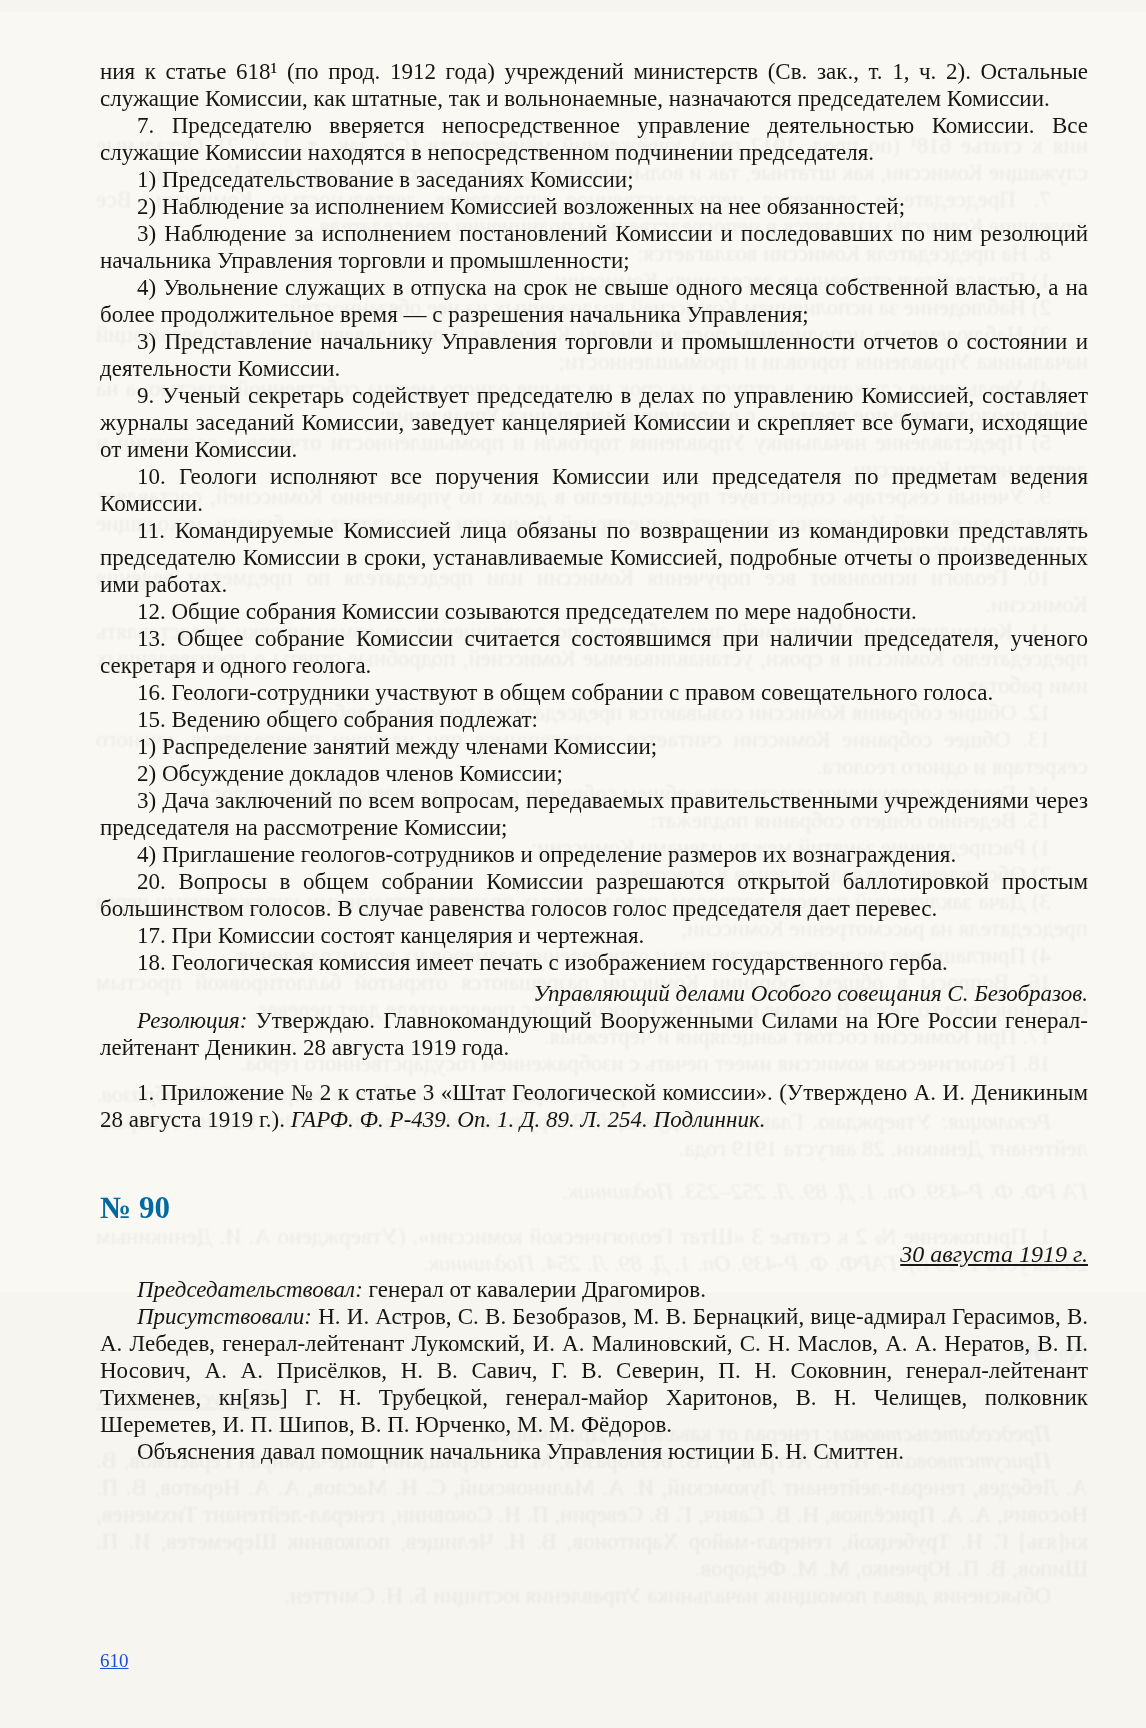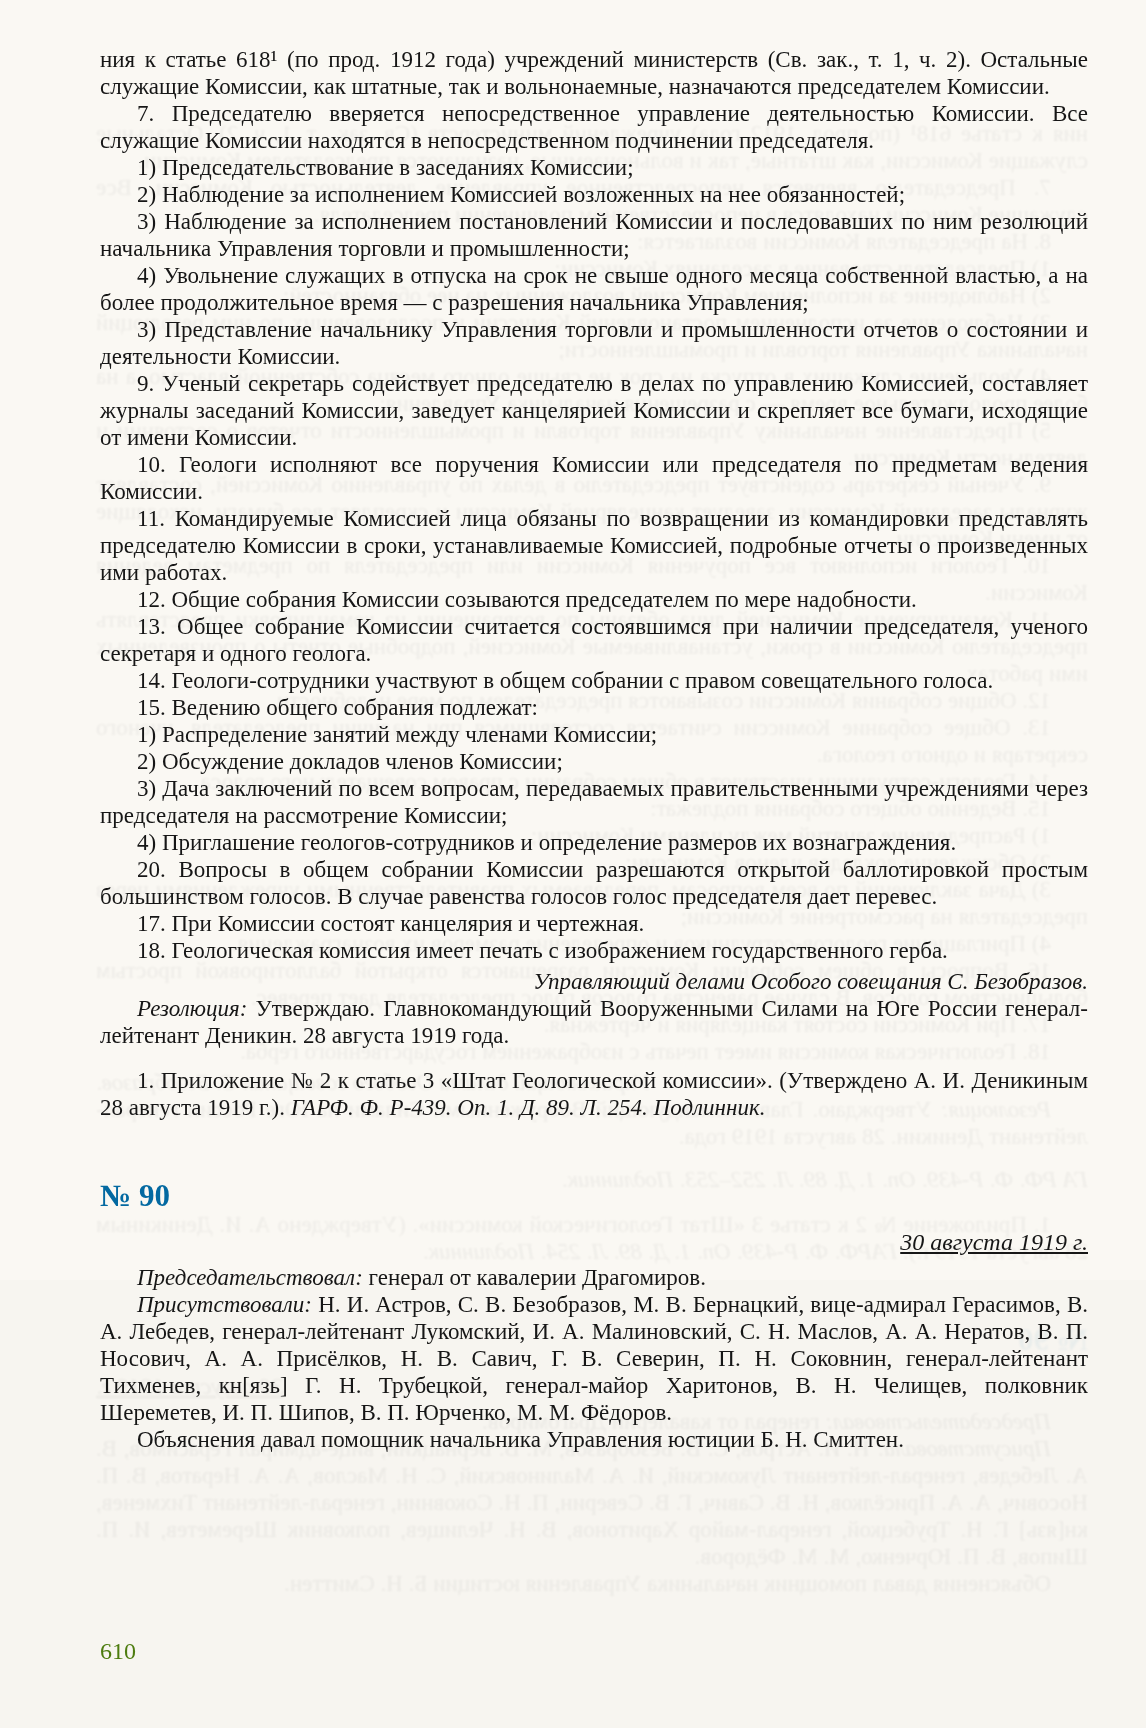--- a/index.html
+++ b/index.html
@@ -9,20 +9,21 @@
     height: 1728px;
     background: #f7f5f0;
     overflow: hidden;
     font-family: "Liberation Serif", serif;
   }
   .sheet {
     position: relative;
     width: 1146px;
     height: 1280px;
     background: #faf8f3;
+    margin-top: 12px;
   }
   
   .ghost {
     position: absolute;
     left: 96px;
     top: 120px;
     width: 992px;
     transform: scaleX(-1);
     opacity: 0.055;
     filter: blur(1px);
@@ -79,23 +80,24 @@
     font-style: italic;
     margin-top: 16px;
     font-size: 24px;
     text-decoration: underline;
   }
   .proto { margin-top: 8px; }
   .page-number {
     position: absolute;
     left: 100px;
     top: 1638px;
-    font-size: 24px;
-    color: #4d7c0f;
+    font-size: 19px;
+    color: #1d4ed8;
     z-index: 1;
+    text-decoration: underline;
   }
 </style>
 </head>
 <body>
 
 <div class="sheet">
 
   <div class="ghost" id="ghost" aria-hidden="true">
       <div class="content">
 
@@ -162,21 +164,21 @@
     <p class="body">1) Председательствование в заседаниях Комиссии;</p>
     <p class="body">2) Наблюдение за исполнением Комиссией возложенных на нее обязанностей;</p>
     <p class="body">3) Наблюдение за исполнением постановлений Комиссии и последовавших по ним резолюций начальника Управления торговли и промышленности;</p>
     <p class="body">4) Увольнение служащих в отпуска на срок не свыше одного месяца собственной властью, а на более продолжительное время — с разрешения начальника Управления;</p>
     <p class="body">3) Представление начальнику Управления торговли и промышленности отчетов о состоянии и деятельности Комиссии.</p>
     <p class="body">9. Ученый секретарь содействует председателю в делах по управлению Комиссией, составляет журналы заседаний Комиссии, заведует канцелярией Комиссии и скрепляет все бумаги, исходящие от имени Комиссии.</p>
     <p class="body">10. Геологи исполняют все поручения Комиссии или председателя по предметам ведения Комиссии.</p>
     <p class="body">11. Командируемые Комиссией лица обязаны по возвращении из командировки представлять председателю Комиссии в сроки, устанавливаемые Комиссией, подробные отчеты о произведенных ими работах.</p>
     <p class="body">12. Общие собрания Комиссии созываются председателем по мере надобности.</p>
     <p class="body">13. Общее собрание Комиссии считается состоявшимся при наличии председателя, ученого секретаря и одного геолога.</p>
-    <p class="body">14. Геологи-сотрудники участвуют в общем собрании с правом совещательного голоса.</p>
+    <p class="body">16. Геологи-сотрудники участвуют в общем собрании с правом совещательного голоса.</p>
     <p class="body">15. Ведению общего собрания подлежат:</p>
     <p class="body">1) Распределение занятий между членами Комиссии;</p>
     <p class="body">2) Обсуждение докладов членов Комиссии;</p>
     <p class="body">3) Дача заключений по всем вопросам, передаваемых правительственными учреждениями через председателя на рассмотрение Комиссии;</p>
     <p class="body">4) Приглашение геологов-сотрудников и определение размеров их вознаграждения.</p>
     <p class="body">20. Вопросы в общем собрании Комиссии разрешаются открытой баллотировкой простым большинством голосов. В случае равенства голосов голос председателя дает перевес.</p>
     <p class="body">17. При Комиссии состоят канцелярия и чертежная.</p>
     <p class="body">18. Геологическая комиссия имеет печать с изображением государственного герба.</p>
 
     <p class="signature">Управляющий делами Особого совещания С. Безобразов.</p>

